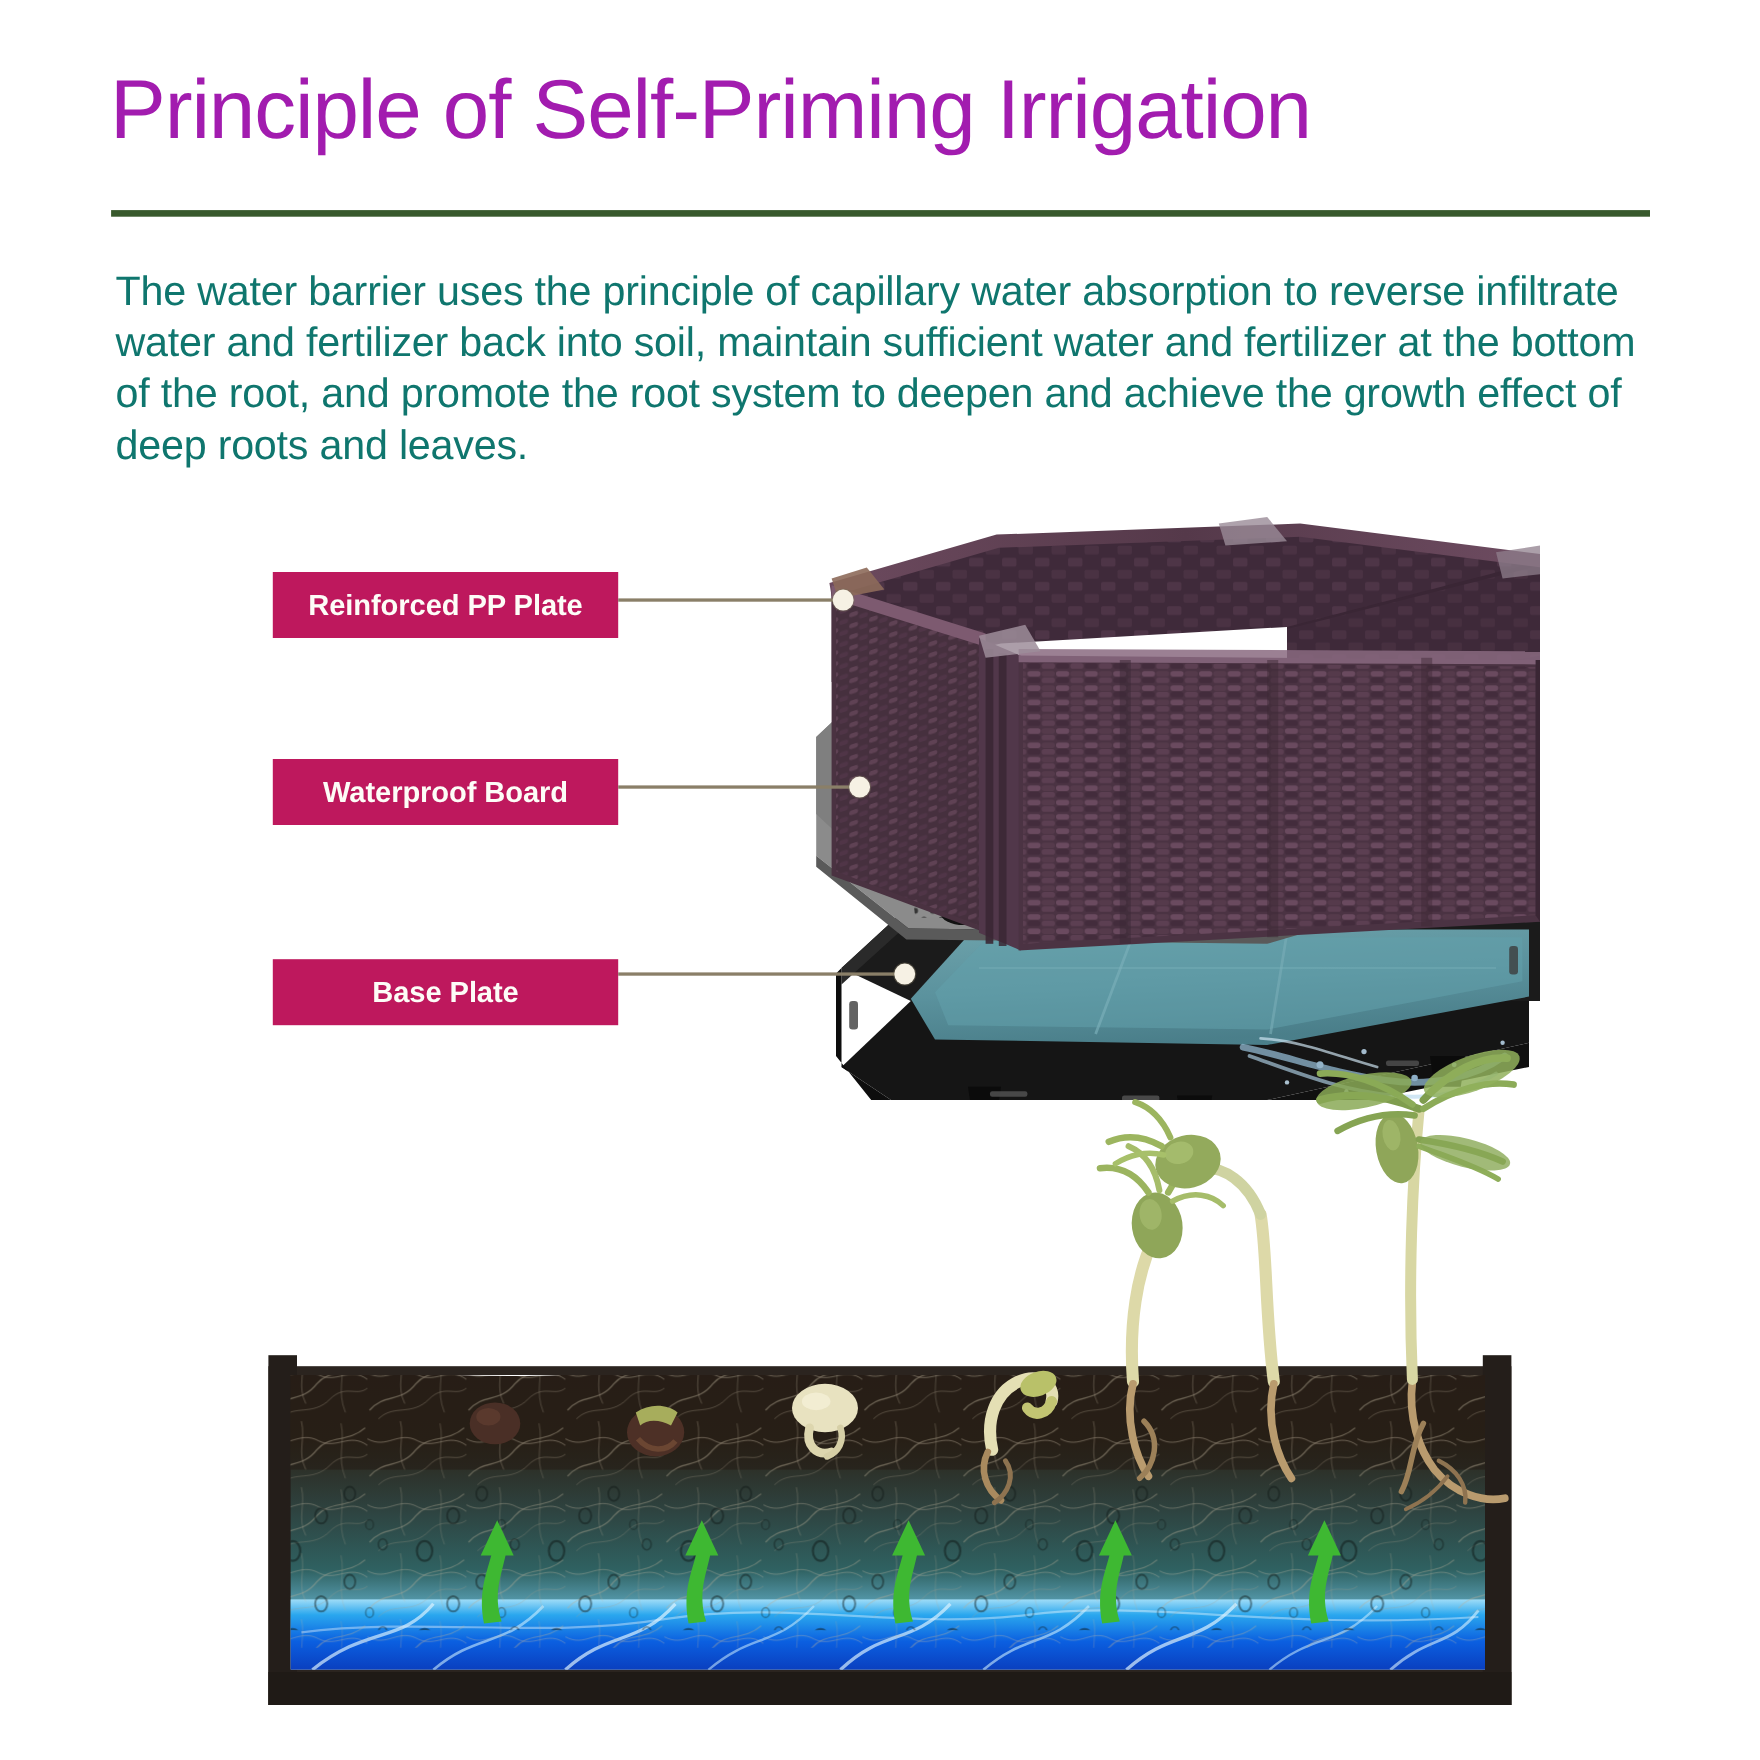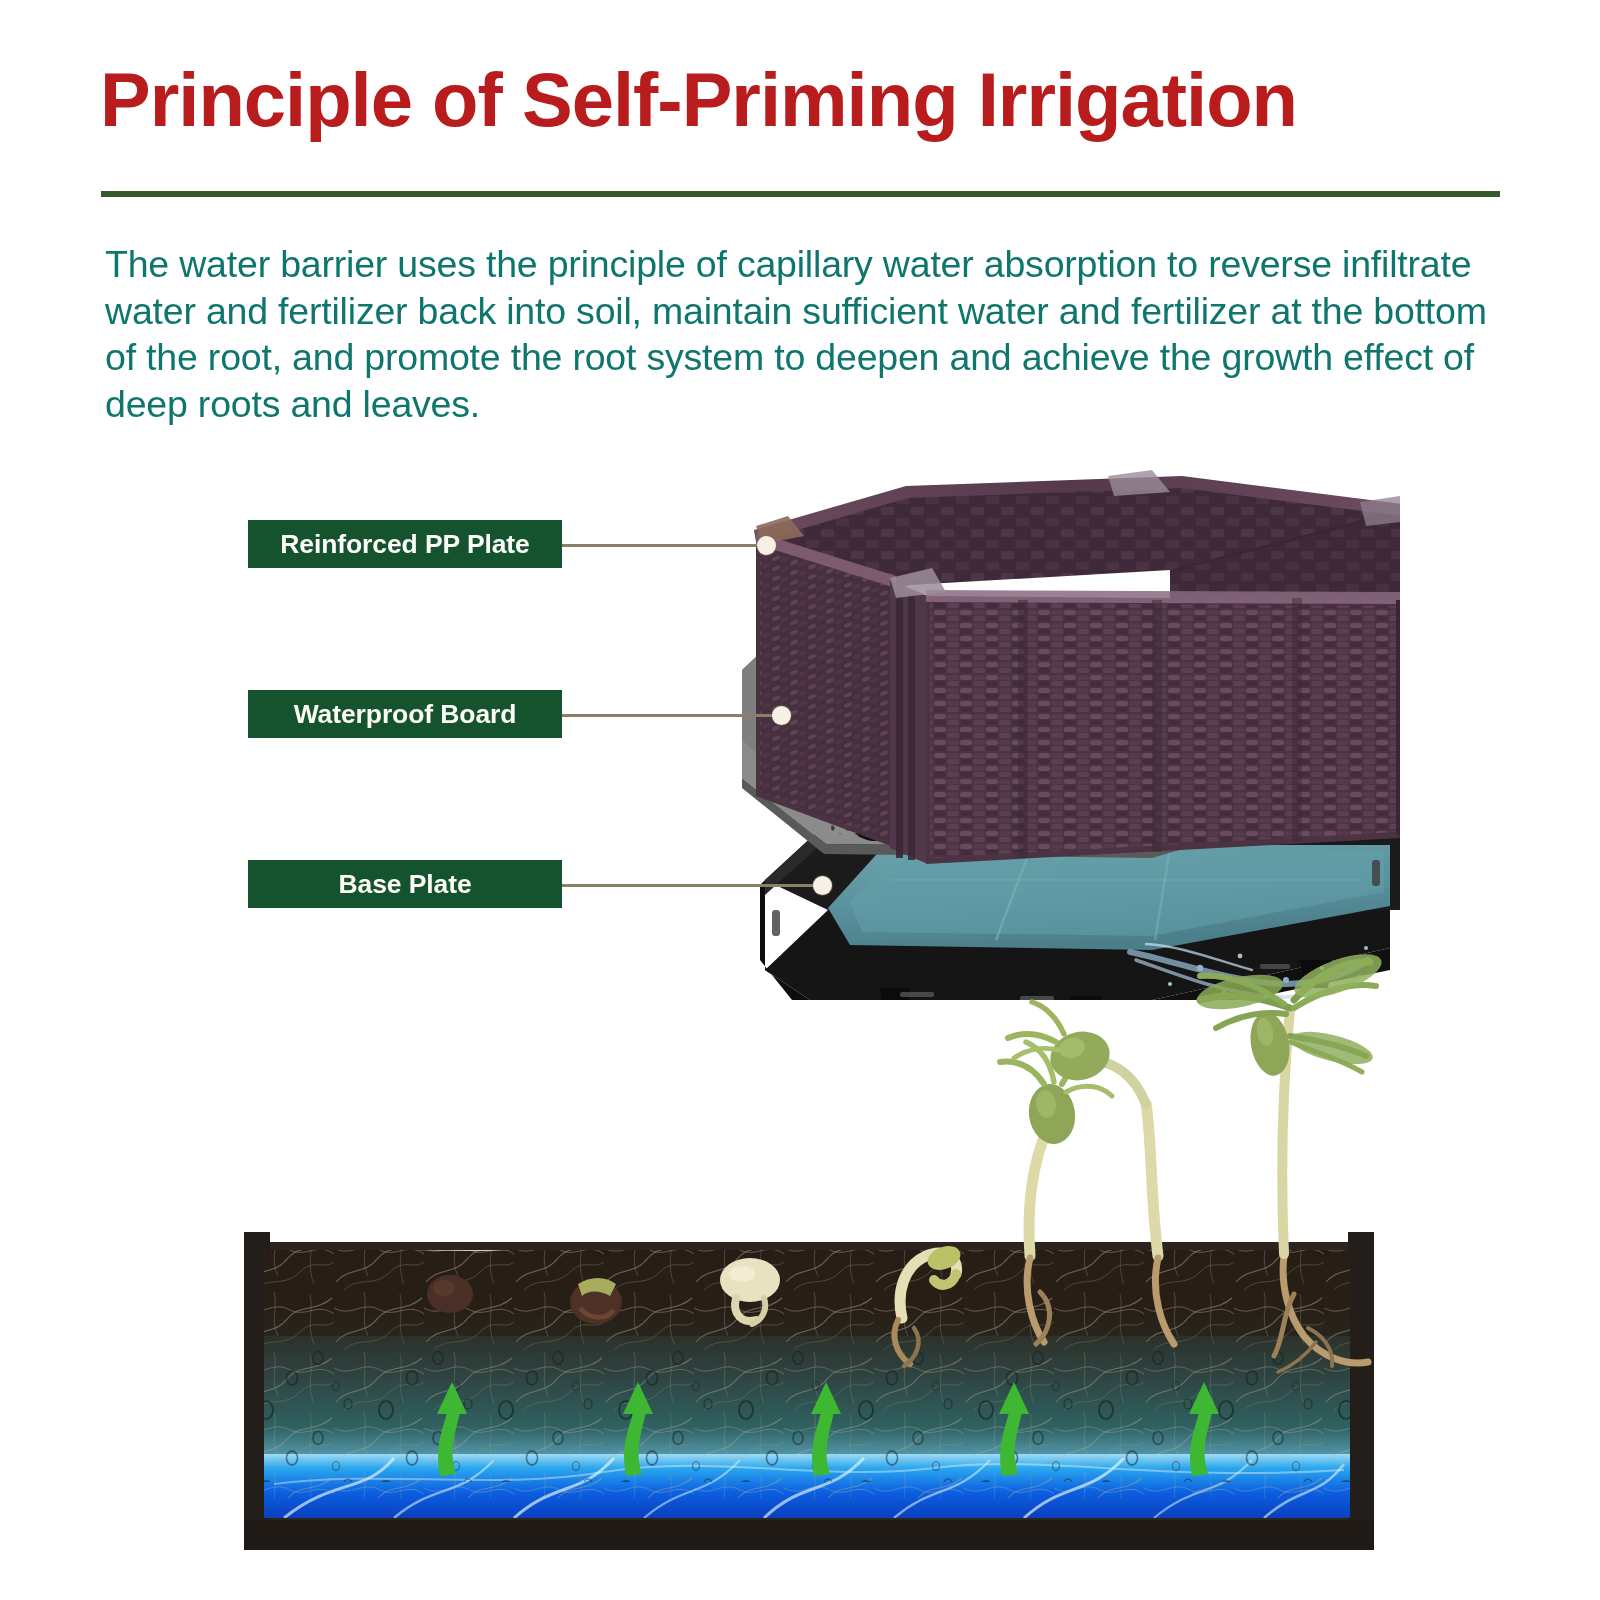--- a/index.html
+++ b/index.html
@@ -7,59 +7,59 @@
   body {
     width:1600px; height:1600px;
     font-family:"Liberation Sans", sans-serif;
     position:relative; overflow:hidden;
   }
 
   
   #header { position:absolute; left:0; top:0; width:1600px; }
   #page-title {
     position:absolute; left:100px; top:60px; width:1420px;
-    font-size:76px; font-weight:bold; letter-spacing:-1px;
-    color:#b91c1c; line-height:1.05; white-space:nowrap;
+    font-size:76px; font-weight:normal; letter-spacing:-1px;
+    color:#a21caf; line-height:1.05; white-space:nowrap;
   }
   #title-rule {
     position:absolute; left:101px; top:191px; width:1399px; height:6px;
     background:#38592c;
   }
   #intro-paragraph {
     position:absolute; left:105px; top:241px; width:1400px;
     font-size:37.5px; line-height:1.24; color:#0f766e;
     letter-spacing:-0.2px;
   }
 
   
   #diagram { position:absolute; left:0; top:440px; width:1600px; height:570px; }
 
   .callout { position:absolute; }
   .callout-box {
-    position:absolute; left:248px; width:314px; height:48px;
-    background:#14532d; color:#fdfcf7;
+    position:absolute; left:248px; width:314px; height:60px;
+    background:#be185d; color:#fdfcf7;
     font-size:26.5px; font-weight:bold; letter-spacing:-0.1px;
     display:flex; align-items:center; justify-content:center;
   }
   .callout-line {
     position:absolute; height:3px; background:#8a7f68;
   }
   .callout-dot {
     position:absolute; width:19px; height:19px; border-radius:50%;
     background:#f6f1e4; box-shadow:0 0 0 1px rgba(120,110,90,.45);
   }
 
   
   #co-pp   .callout-box  { top:0px; }
   #co-pp   .callout-line { left:562px; top:24px;  width:207px; }
   #co-pp   .callout-dot  { left:757px; top:16px; }
   #co-wb   .callout-box  { top:0px; }
   #co-wb   .callout-line { left:562px; top:24px;  width:222px; }
   #co-wb   .callout-dot  { left:772px; top:16px; }
-  #co-bp   .callout-box  { top:0px; }
+  #co-bp   .callout-box  { top:12px; }
   #co-bp   .callout-line { left:562px; top:24px;  width:263px; }
   #co-bp   .callout-dot  { left:813px; top:16px; }
 
   #co-pp { left:0; top:80px; }
   #co-wb { left:0; top:250px; }
   #co-bp { left:0; top:420px; }
 
   
   #product-art { position:absolute; left:700px; top:0px; width:700px; height:560px; }
 

